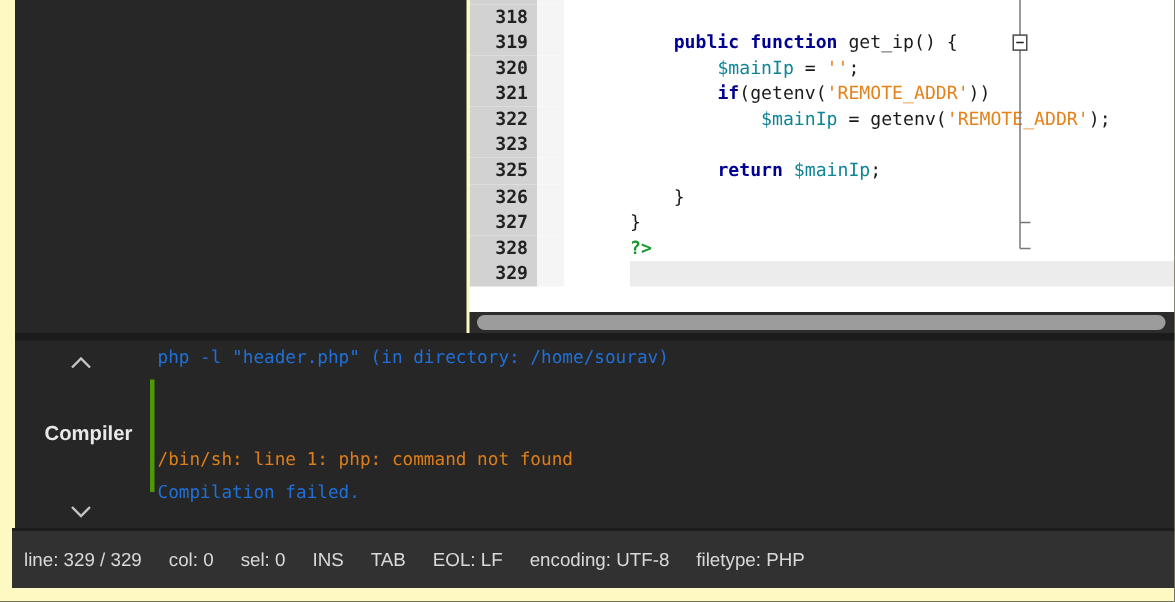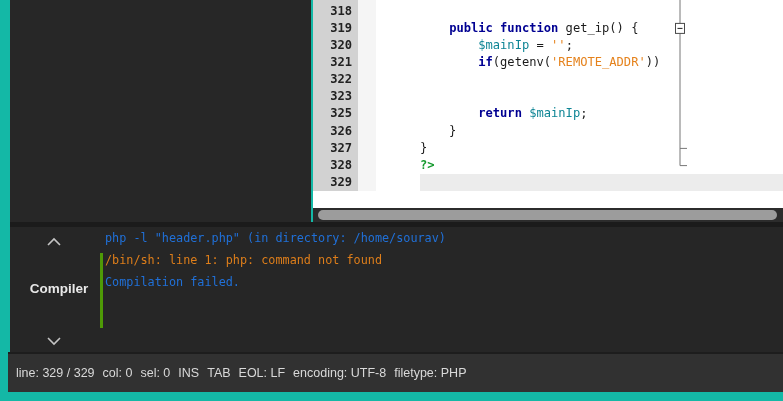--- a/index.html
+++ b/index.html
@@ -1,16 +1,16 @@
 <!DOCTYPE html>
 <html style="--keyword: #000092; --variable: #0e8595; --string: #e5821c; --php_tag: #169a2f; --code_plain: #1b1b1b; --msg_info: #2070d8; --msg_error: #de7e1a; --marker_green: #4e9a06; --current_line_bg: #ececec; --gutter_bg: #d2d2d2; --fold_margin_bg: #f5f5f5; --editor_bg: #ffffff; --panel_bg: #262626; --sidebar_bg: #272727; --statusbar_bg: #313131; --statusbar_text: #d9d9d9; --scrollbar_thumb: #9c9c9c; --scrollbar_track: #2c2c2c;"><head>
 <meta charset="utf-8">
 <style>
   html,body{margin:0;padding:0;background:#0a0a0a;}
-  .root{position:relative;width:783px;height:401px;background:#14b8a6;overflow:hidden;
+  .root{position:relative;width:783px;height:401px;background:#fef9c3;overflow:hidden;
         font-family:"DejaVu Sans Mono", monospace;}
 
   
   .sidebar{position:absolute;left:10px;top:0;width:301px;height:222px;background:var(--sidebar_bg);}
 
   
   .editor{position:absolute;left:313px;top:0;width:470px;height:208px;background:var(--editor_bg);overflow:hidden;}
   .lines{position:absolute;left:0;top:-14.5px;right:0;}
   .line{display:flex;height:17.15px;line-height:17.15px;font-size:12.1px;white-space:pre;}
   .ln{width:45px;background:var(--gutter_bg);color:#222;font-weight:600;text-align:right;
@@ -34,44 +34,44 @@
   .tabcol{position:absolute;left:0;top:5px;width:90px;height:125px;}
   .chevbtn{position:absolute;left:26px;width:36px;height:18px;display:flex;align-items:center;justify-content:center;cursor:pointer;}
   .chev-up{top:6px;}
   .chev-down{top:105px;}
   .tablabel{position:absolute;left:4px;top:54px;width:90px;text-align:center;
             font-family:Liberation Sans, sans-serif;font-size:13.5px;font-weight:600;color:#e8e8e8;}
   .greenbar{position:absolute;left:90px;top:31px;width:3px;height:75px;background:var(--marker_green);}
   .messages{position:absolute;left:95px;top:5px;right:4px;}
   .msg{height:22px;line-height:22px;font-size:11.8px;white-space:pre;}
   .msg.info{color:var(--msg_info);}
-  .msg.error{color:var(--msg_error);}
+  .msg.error{color:var(--msg_error);margin-top:46px;}
 
   
   .statusbar{position:absolute;left:8px;top:352px;width:775px;height:40px;background:var(--statusbar_bg);
              border-top:2px solid #1d1d1d;box-sizing:border-box;display:flex;align-items:center;
-             padding-left:8px;gap:8px;font-family:"Liberation Sans", sans-serif;font-size:12.5px;
+             padding-left:8px;gap:18px;font-family:"Liberation Sans", sans-serif;font-size:12.5px;
              color:var(--statusbar_text);}
   .statusbar .item{white-space:pre;}
 </style>
 </head>
 <body>
 
 <div class="root">
 
   <div class="sidebar"></div>
 
   <div class="editor">
     <div class="lines" id="lines">
         <div class="line"><span class="ln">317</span><span class="fold"></span><span class="code"><span class="tok-plain">    }</span></span></div>
         <div class="line"><span class="ln">318</span><span class="fold"></span><span class="code"></span></div>
         <div class="line"><span class="ln">319</span><span class="fold"></span><span class="code"><span class="tok-plain">    </span><span class="tok-kw">public function</span><span class="tok-plain"> get_ip() {</span></span></div>
         <div class="line"><span class="ln">320</span><span class="fold"></span><span class="code"><span class="tok-plain">        </span><span class="tok-var">$mainIp</span><span class="tok-plain"> = </span><span class="tok-str">''</span><span class="tok-plain">;</span></span></div>
         <div class="line"><span class="ln">321</span><span class="fold"></span><span class="code"><span class="tok-plain">        </span><span class="tok-kw">if</span><span class="tok-plain">(getenv(</span><span class="tok-str">'REMOTE_ADDR'</span><span class="tok-plain">))</span></span></div>
-        <div class="line"><span class="ln">322</span><span class="fold"></span></div>
+        <div class="line"><span class="ln">322</span><span class="fold"></span><span class="code"><span class="tok-plain">            </span><span class="tok-var">$mainIp</span><span class="tok-plain"> = getenv(</span><span class="tok-str">'REMOTE_ADDR'</span><span class="tok-plain">);</span></span></div>
         <div class="line"><span class="ln">323</span><span class="fold"></span></div>
         <div class="line"><span class="ln">325</span><span class="fold"></span><span class="code"><span class="tok-plain">        </span><span class="tok-kw">return</span><span class="tok-plain"> </span><span class="tok-var">$mainIp</span><span class="tok-plain">;</span></span></div>
         <div class="line"><span class="ln">326</span><span class="fold"></span><span class="code"><span class="tok-plain">    }</span></span></div>
         <div class="line"><span class="ln">327</span><span class="fold"></span><span class="code"><span class="tok-plain">}</span></span></div>
         <div class="line"><span class="ln">328</span><span class="fold"></span><span class="code"><span class="tok-tag">?&gt;</span></span></div>
         <div class="line"><span class="ln">329</span><span class="fold"></span><span class="code cur"></span></div>
       </div>
     <svg class="fold-overlay" width="18" height="208" viewBox="0 0 18 208">
       <line x1="9" y1="0" x2="9" y2="23.4" stroke="#777" stroke-width="1"></line>
       <line x1="9" y1="33.4" x2="9" y2="165.6" stroke="#777" stroke-width="1"></line>

